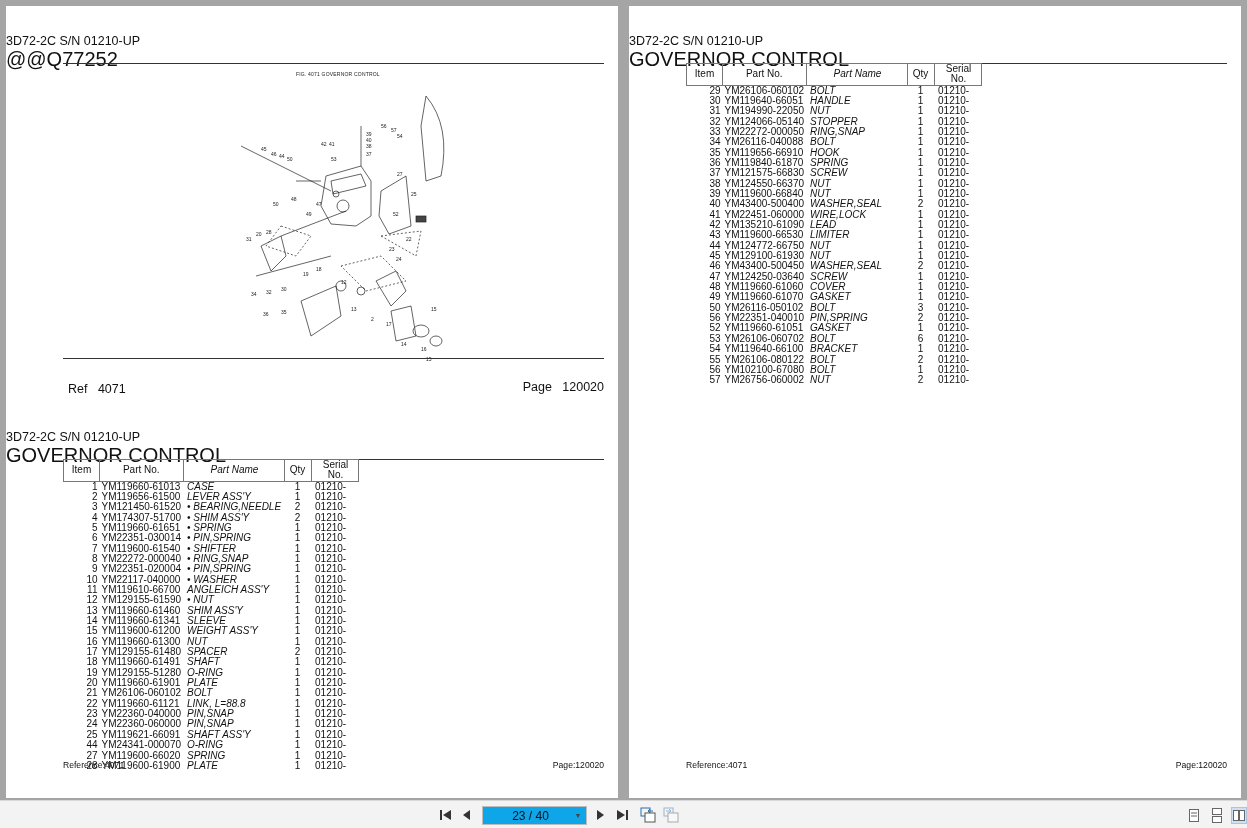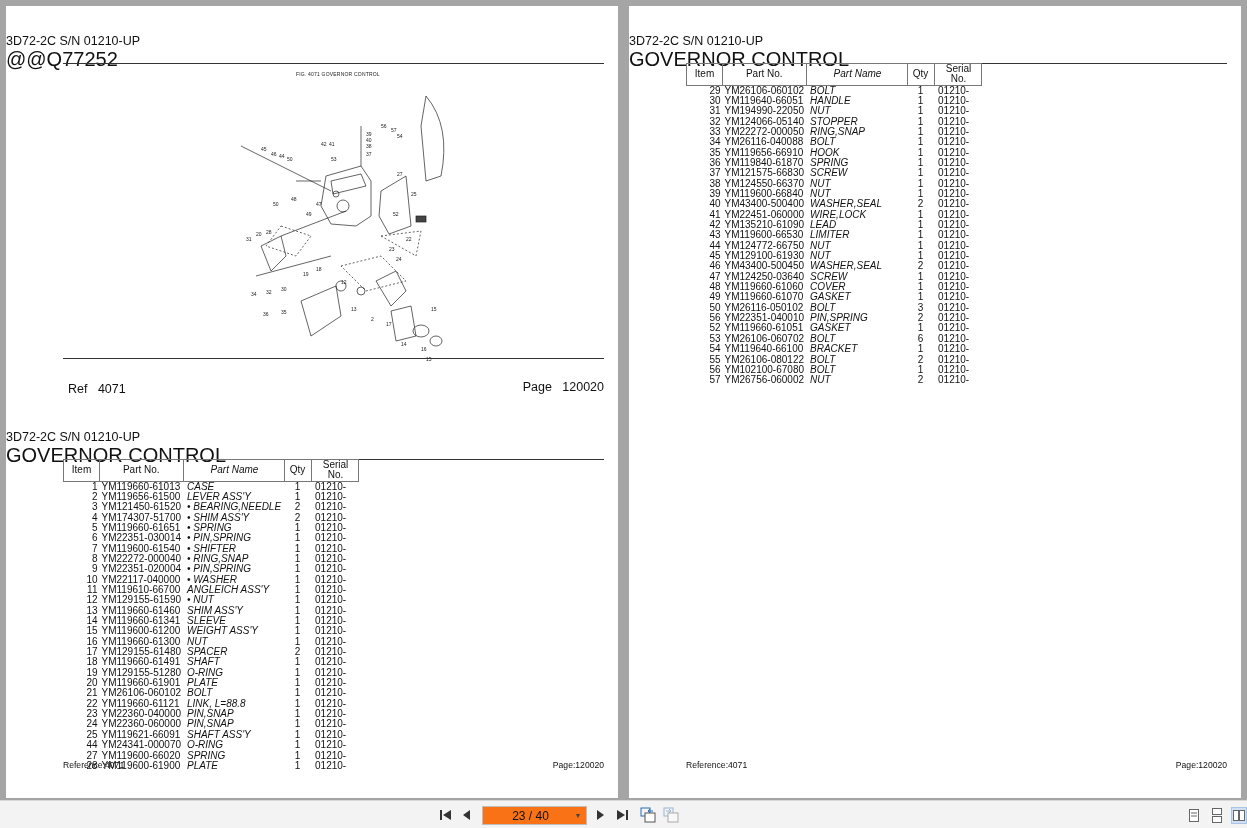--- a/index.html
+++ b/index.html
@@ -28,21 +28,21 @@
   .c-item { width: 36px; text-align: right; }
   .c-part { width: 80px; text-align: left; }
   .c-name { width: 101px; text-align: left; padding-left: 4px !important; font-style: italic; }
   .c-qty { width: 27px; text-align: center; }
   .c-ser { width: 47px; text-align: left; padding-left: 4px !important; }
 
   .foot { position: absolute; font-size: 8.6px; }
 
   .toolbar { position: absolute; left: 0; top: 800px; width: 1247px; height: 28px; background: #f3f3f3; border-top: 1px solid #d8d8d8; }
   .tb-btn { position: absolute; top: 6px; width: 16px; height: 16px; display: flex; align-items: center; justify-content: center; cursor: pointer; }
-  .page-field { position: absolute; left: 482px; top: 5px; width: 105px; height: 19px; background: #f97316; border: 1px solid #bdbdbd; font-size: 12px; display: flex; align-items: center; }
+  .page-field { position: absolute; left: 482px; top: 5px; width: 105px; height: 19px; background: #0ea5e9; border: 1px solid #bdbdbd; font-size: 12px; display: flex; align-items: center; }
   .page-field .val { flex: 1; text-align: center; padding-left: 8px; }
   .page-field .dd { width: 16px; text-align: center; font-size: 7px; color: #444; }
   .view-btn { position: absolute; top: 6px; width: 16px; height: 17px; cursor: pointer; }
   .view-btn.active { background: #cfe0f3; border: 1px solid #a9c4e4; }
 </style>
 </head>
 <body>
 
 <div class="viewer">
 

